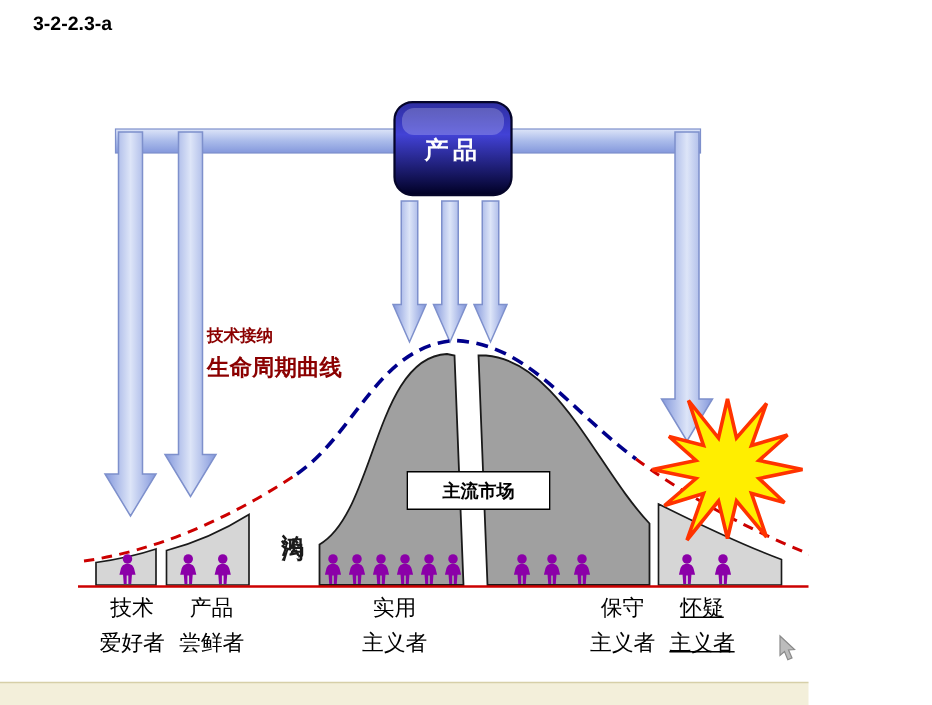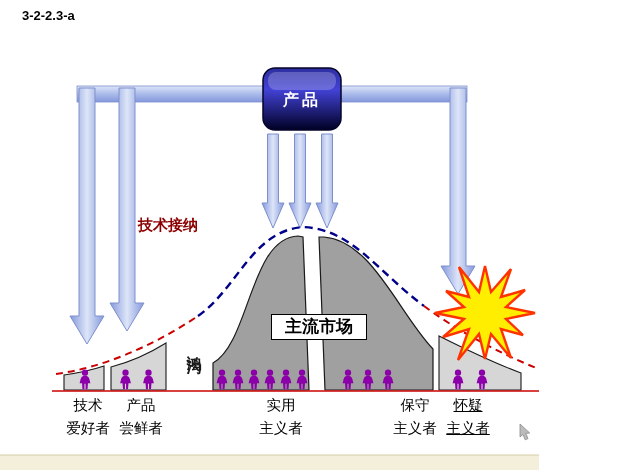--- a/index.html
+++ b/index.html
@@ -6,31 +6,31 @@
   .stage{
     position:relative;width:539px;height:470px;background:#ffffff;overflow:hidden;
     font-family:"Liberation Sans","DejaVu Sans",sans-serif;
   }
   svg.layer{position:absolute;left:0;top:0;width:621px;height:470px;}
   .t{position:absolute;white-space:nowrap;color:#000;}
   .code{left:22px;top:8px;font-size:13px;font-weight:bold;color:#000;}
   .title{left:25px;top:44px;font-size:17px;font-weight:bold;color:#141414;letter-spacing:2px;}
   .product-label{left:263px;top:90px;width:78px;text-align:center;color:#ffffff;
     font-size:16px;font-weight:bold;letter-spacing:3px;}
-  .curve-l1{left:138px;top:216px;font-size:15px;font-weight:bold;color:#8b0000;}
+  .curve-l1{left:138px;top:216px;font-size:11px;font-weight:bold;color:#8b0000;}
   .curve-l2{left:138px;top:236px;font-size:15px;font-weight:bold;color:#8b0000;}
   .chasm{left:184px;top:344px;font-size:15px;font-weight:bold;color:#1a1a1a;
     writing-mode:vertical-rl;letter-spacing:3px;}
   .mainstream{left:271px;top:314px;width:94px;height:24px;background:#ffffff;
-    border:1.6px solid #000;text-align:center;line-height:24px;font-size:17px;
+    border:1.6px solid #000;text-align:center;line-height:24px;font-size:12px;
     font-weight:600;color:#000;}
   .glabel{font-size:14.5px;color:#000;transform:translateX(-50%);font-weight:500;}
   .row1{top:396px;}
   .row2{top:419px;}
-  .g0{left:88px;} .g1{left:141px;} .g2{left:281px;font-family:Liberation Mono, monospace;} .g3{left:367px;margin-left:48px;} .g4{left:468px;text-decoration:underline;}
+  .g0{left:88px;} .g1{left:141px;} .g2{left:263px;font-family:Liberation Mono, monospace;} .g3{left:367px;margin-left:48px;} .g4{left:468px;text-decoration:underline;}
 </style>
 </head>
 <body>
 
 <div class="stage">
 
   <svg class="layer" viewBox="0 0 621 470">
     <defs>
       <linearGradient id="barGrad" x1="0" y1="0" x2="0" y2="1">
         <stop offset="0" stop-color="#dde5f8"></stop>
@@ -111,20 +111,21 @@
 
     <path d="M520,424 l0,13 l3,-2.6 l2.2,5.4 l2.8,-1.2 l-2.3,-5.3 l4,-0.3 Z" fill="#bcbcbc" stroke="#8a8a8a" stroke-width="0.8"></path>
 
     <rect x="0" y="455" width="621" height="15" fill="#f3efda"></rect>
     <line x1="0" y1="455" x2="621" y2="455" stroke="#d6cfa8" stroke-width="1"></line>
   </svg>
 
   <div class="t code">3-2-2.3-a</div>
   <div class="t product-label">产品</div>
   <div class="t curve-l1">技术接纳</div>
+  <div class="t curve-l2">生命周期曲线</div>
   <div class="t chasm">鸿沟</div>
   <div class="t mainstream">主流市场</div>
 
   <div class="t glabel row1 g0">技术</div>
   <div class="t glabel row2 g0">爱好者</div>
   <div class="t glabel row1 g1">产品</div>
   <div class="t glabel row2 g1">尝鲜者</div>
   <div class="t glabel row1 g2">实用</div>
   <div class="t glabel row2 g2">主义者</div>
   <div class="t glabel row1 g3">保守</div>

